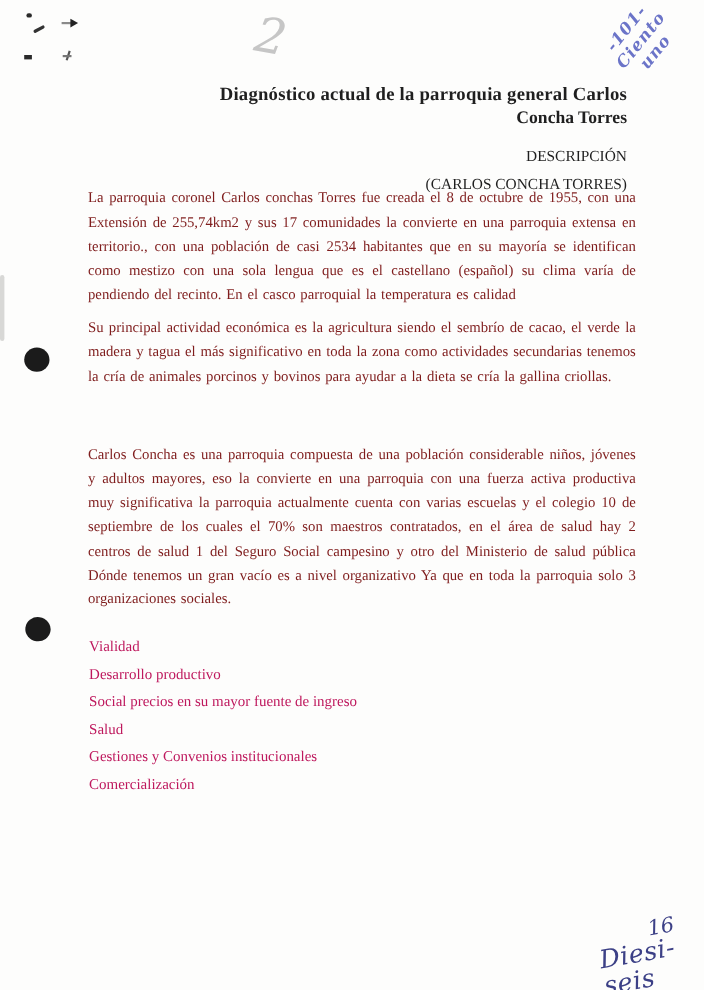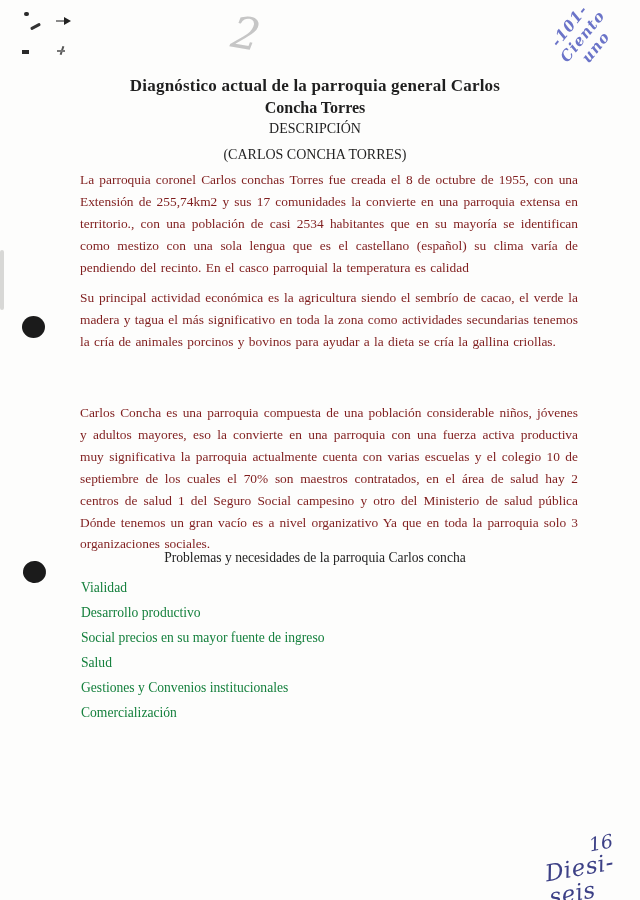--- a/index.html
+++ b/index.html
@@ -10,43 +10,43 @@
   }
   .page {
     position: relative;
     width: 640px; height: 900px;
     background: #fdfdfc;
     overflow: hidden;
     color: #1f1f1f;
   }
 
   
-  .title-block { position: absolute; left: 60px; top: 75px; width: 510px; text-align: center; }
+  .title-block { position: absolute; left: 60px; top: 75px; width: 510px; text-align: right; }
   .title-line1 { font-weight: bold; font-size: 17px; line-height: 22px; letter-spacing: 0.2px; }
   .title-line2 { font-weight: bold; font-size: 16px; line-height: 22px; }
-  .subtitle    { font-size: 14px; line-height: 20px; margin-top: 0; }
+  .subtitle    { font-size: 14px; line-height: 20px; margin-top: 14px; }
   .subtitle-paren { font-size: 14px; line-height: 20px; margin-top: 6px; }
 
   .body-par {
     position: absolute; left: 80px; width: 498px;
     font-size: 13.4px; line-height: 21.9px;
     text-align: justify; word-spacing: 1px;
     color: #7f1d1d;
   }
   .par-1 { top: 169px; }
   .par-2 { top: 287px; }
   .par-3 { top: 402px; }
 
   .problems-heading {
     position: absolute; left: 60px; top: 550px; width: 510px;
     text-align: center; font-size: 13.6px; color: #242424;
   }
   .problems-list {
     position: absolute; left: 81px; top: 575px; width: 480px;
-    font-size: 13.6px; color: #15803d;
+    font-size: 13.6px; color: #be185d;
   }
   .problem-item { line-height: 25px; height: 25px; }
 
   
   .hole-dot {
     position: absolute; width: 23px; height: 22px;
     background: #1b1b1b; border-radius: 50%;
   }
   .dot-1 { left: 22px; top: 316px; }
   .dot-2 { left: 23px; top: 561px; transform: rotate(8deg); }
@@ -117,21 +117,20 @@
     <div class="subtitle-paren">(CARLOS CONCHA TORRES)</div>
   </div>
 
   <div class="body-par par-1">La parroquia coronel Carlos conchas Torres fue creada el 8 de octubre de 1955, con una Extensión de 255,74km2 y sus 17 comunidades la convierte en una parroquia extensa en territorio., con una población de casi 2534 habitantes que en su mayoría se identifican como mestizo con una sola lengua que es el castellano (español) su clima varía de pendiendo del recinto. En el casco parroquial la temperatura es calidad</div>
   <div class="body-par par-2">Su principal actividad económica es la agricultura siendo el sembrío de cacao, el verde la madera y tagua  el más significativo en toda la zona como actividades secundarias tenemos la cría de animales porcinos y bovinos para ayudar a la dieta se cría la gallina criollas.</div>
   <div class="body-par par-3">Carlos Concha es una parroquia compuesta de una población considerable niños, jóvenes y adultos mayores, eso la convierte en una parroquia con una fuerza activa productiva muy significativa la parroquia actualmente cuenta con varias escuelas y el colegio 10 de septiembre de los  cuales el 70% son maestros contratados, en el área de salud hay 2 centros de salud 1 del Seguro Social campesino y otro del Ministerio de salud pública Dónde tenemos un gran vacío es a nivel organizativo Ya que en toda la parroquia solo 3 organizaciones sociales.</div>
 
   <div class="hole-dot dot-1"></div>
   <div class="hole-dot dot-2"></div>
 
-  <div class="problems-heading">Problemas y necesidades de la parroquia Carlos concha</div>
   <div class="problems-list">
     <div class="problem-item">Vialidad</div>
     <div class="problem-item">Desarrollo productivo</div>
     <div class="problem-item">Social precios en su mayor fuente de ingreso</div>
     <div class="problem-item">Salud</div>
     <div class="problem-item">Gestiones y Convenios institucionales</div>
     <div class="problem-item">Comercialización</div>
   </div>
 
   <div class="anno-bottom-right handwriting">

